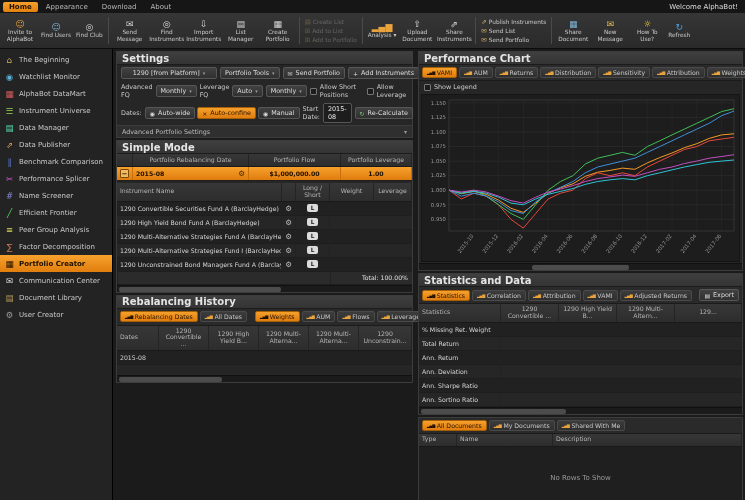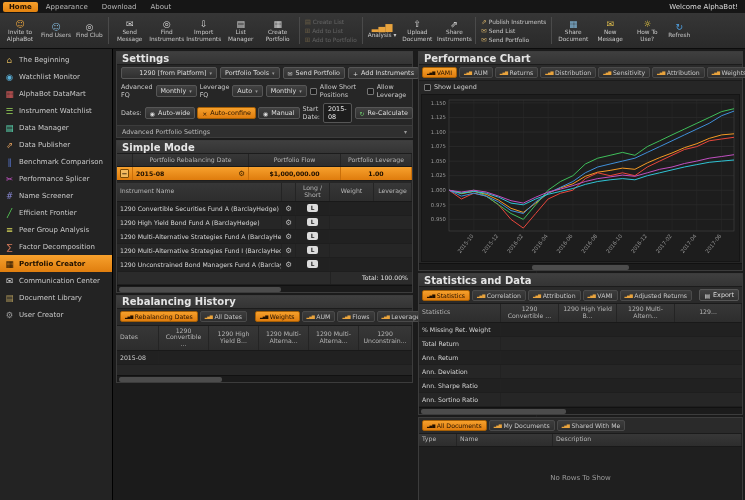--- a/index.html
+++ b/index.html
@@ -229,21 +229,21 @@
       <div class="side-item">
         <span class="side-icon" style="color: rgb(90, 176, 216);">◉</span>
         <span>Watchlist Monitor</span>
       </div>
       <div class="side-item">
         <span class="side-icon" style="color: rgb(216, 90, 90);">▦</span>
         <span>AlphaBot DataMart</span>
       </div>
       <div class="side-item">
         <span class="side-icon" style="color: rgb(154, 216, 90);">☰</span>
-        <span>Instrument Watchlist</span>
+        <span>Instrument Universe</span>
       </div>
       <div class="side-item">
         <span class="side-icon" style="color: rgb(90, 216, 176);">▤</span>
         <span>Data Manager</span>
       </div>
       <div class="side-item">
         <span class="side-icon" style="color: rgb(216, 154, 90);">⇗</span>
         <span>Data Publisher</span>
       </div>
       <div class="side-item">
@@ -288,21 +288,21 @@
       </div>
     </div>
 
   <div class="main">
 
     <div class="panel">
       <div class="panel-header">
         <span>Settings</span>
       </div>
       <div class="set-row">
-        <div class="select" style="min-width:96px;justify-content:flex-end;">
+        <div class="select" style="min-width:96px;justify-content:center;">
           <span>1290 [from Platform]</span>
           <span class="caret">▾</span>
         </div>
         <div class="select">
           <span>Portfolio Tools</span>
           <span class="caret">▾</span>
         </div>
         <div class="btn">
           <span class="mini">✉</span>
           <span>Send Portfolio</span>

